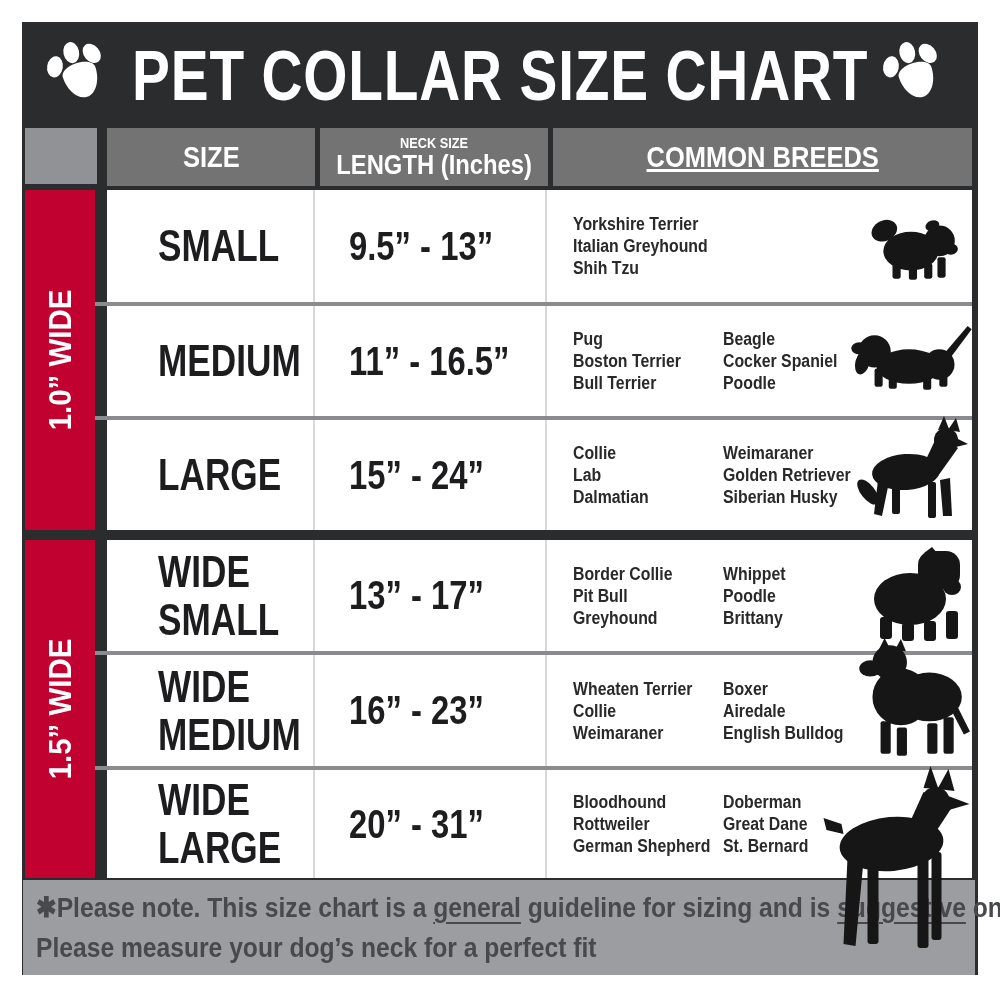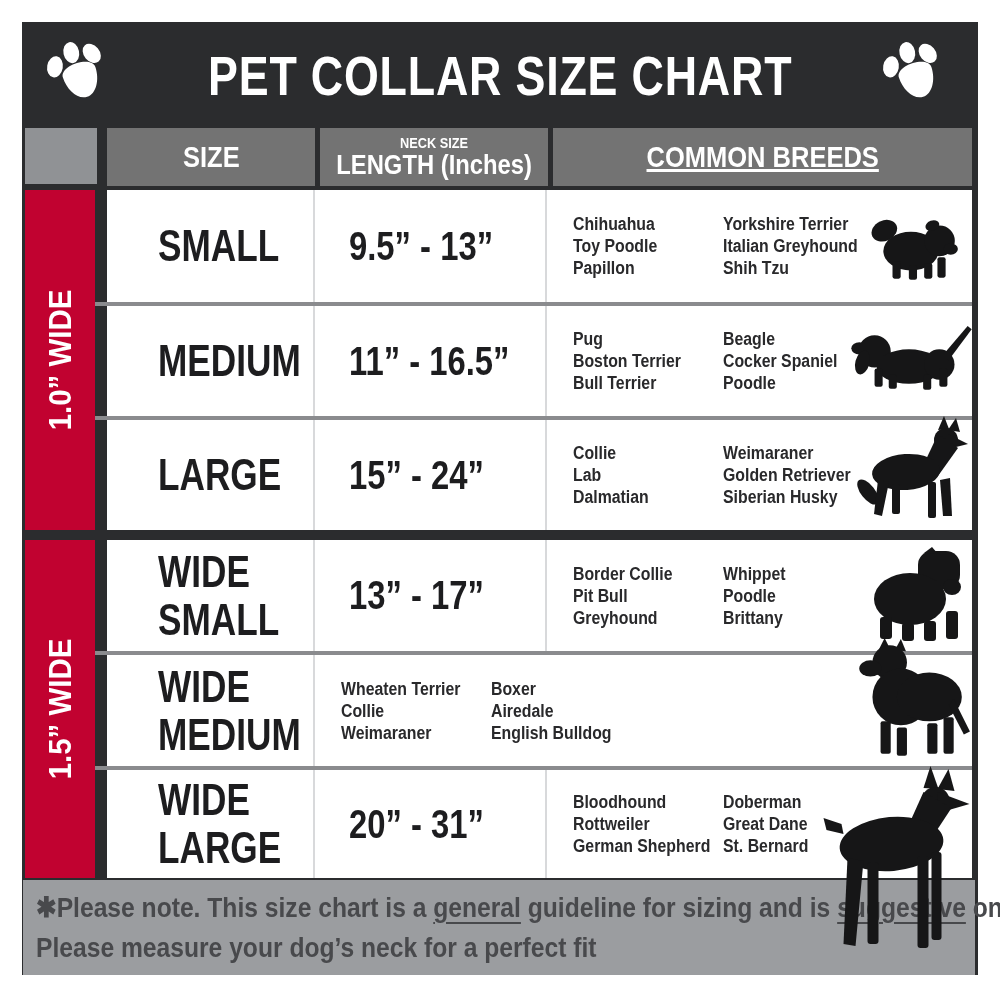--- a/index.html
+++ b/index.html
@@ -4,21 +4,21 @@
 <style>
   html,body { margin:0; padding:0; background:#ffffff; }
   body { font-family:"Liberation Sans", sans-serif; }
   .stage { width:1000px; height:1000px; position:relative; background:#ffffff; overflow:hidden; }
   .poster { position:absolute; left:22px; top:22px; width:956px; height:953px; background:#2B2C2E; }
 
   
   .titlebar { position:absolute; left:0; top:0; width:956px; height:106px; }
   .title { position:absolute; left:0; top:0; width:100%; height:100%;
            display:flex; align-items:center; justify-content:center;
-           color:#ffffff; font-size:56px; font-weight:bold; white-space:nowrap; }
+           color:#ffffff; font-size:71px; font-weight:bold; white-space:nowrap; }
   .title span { display:inline-block; transform:scaleX(.8); letter-spacing:1px; }
   .paw { position:absolute; width:74px; height:74px; top:16px; }
   .paw-left { left:22px; }
   .paw-right { left:858px; }
 
   
   .corner { position:absolute; left:3px; top:106px; width:72px; height:56px; background:#909295; }
   .hd { position:absolute; top:106px; height:58px; background:#737373; color:#fff;
         display:flex; flex-direction:column; align-items:center; justify-content:center; }
   .hd-size   { left:85px;  width:208px; }
@@ -130,25 +130,20 @@
       <div class="row r1">
         <div class="c-size">
           <div class="size-label">
               <span>SMALL</span>
             </div>
         </div>
         <div class="c-range">
           <span class="range-label">9.5” - 13”</span>
         </div>
         <div class="c-breeds">
-          <div class="bcol bcol-a">
-            <div>Chihuahua</div>
-            <div>Toy Poodle</div>
-            <div>Papillon</div>
-          </div>
           <div class="bcol bcol-b">
             <div>Yorkshire Terrier</div>
             <div>Italian Greyhound</div>
             <div>Shih Tzu</div>
           </div>
         </div>
       </div>
       <div class="sep"></div>
 
       <div class="row r2">
@@ -223,20 +218,23 @@
         </div>
       </div>
       <div class="sep"></div>
 
       <div class="row r5">
         <div class="c-size">
           <div class="size-label">
             <span>WIDE</span>
             <span>MEDIUM</span>
           </div>
+        </div>
+        <div class="c-range">
+          <span class="range-label">16” - 23”</span>
         </div>
         <div class="c-breeds">
           <div class="bcol bcol-a">
             <div>Wheaten Terrier</div>
             <div>Collie</div>
             <div>Weimaraner</div>
           </div>
           <div class="bcol bcol-b">
             <div>Boxer</div>
             <div>Airedale</div>

